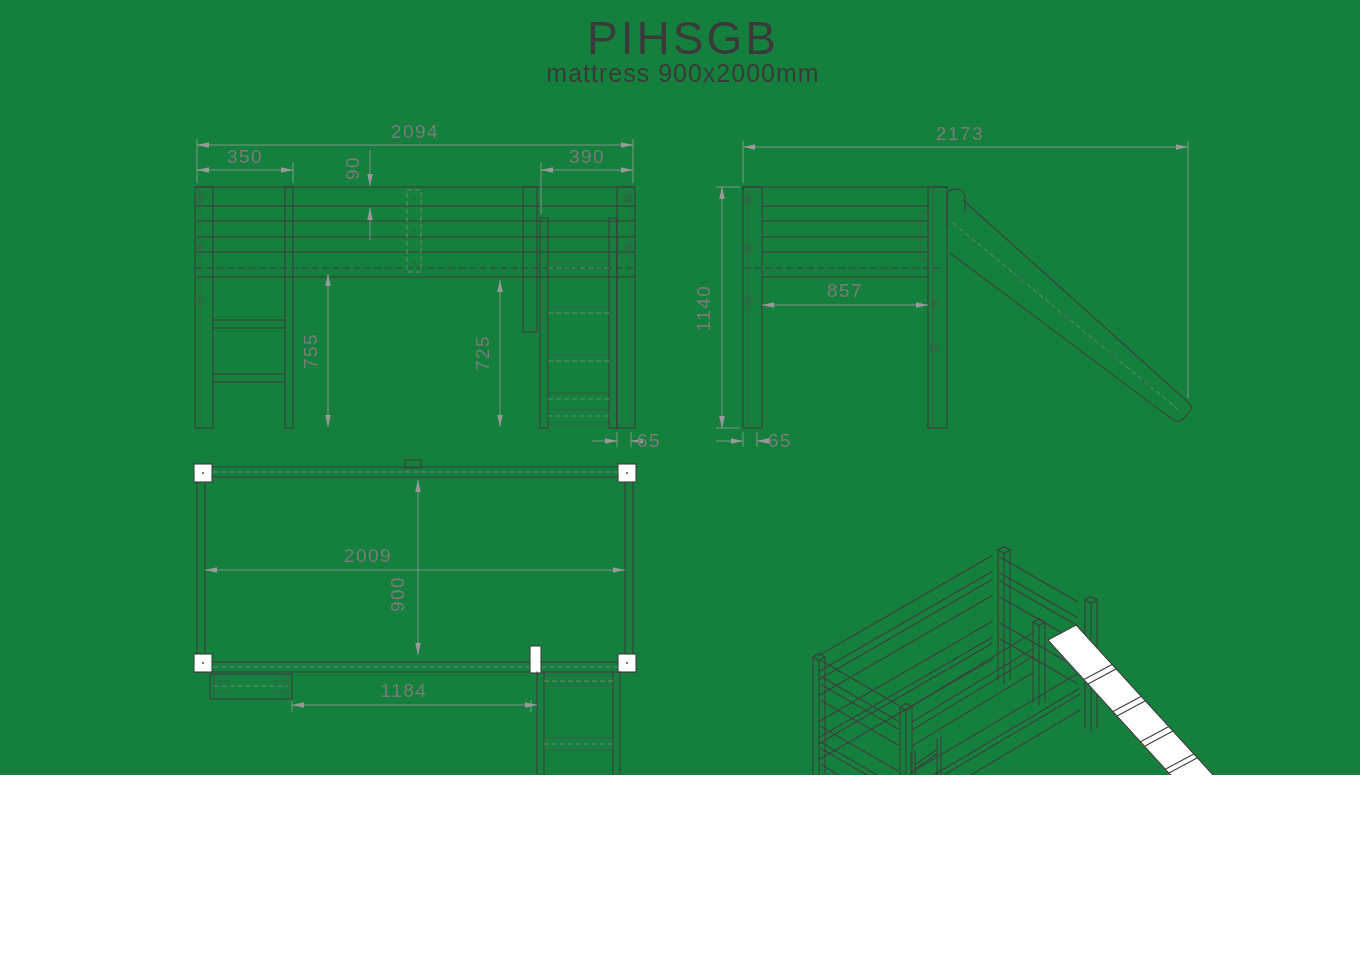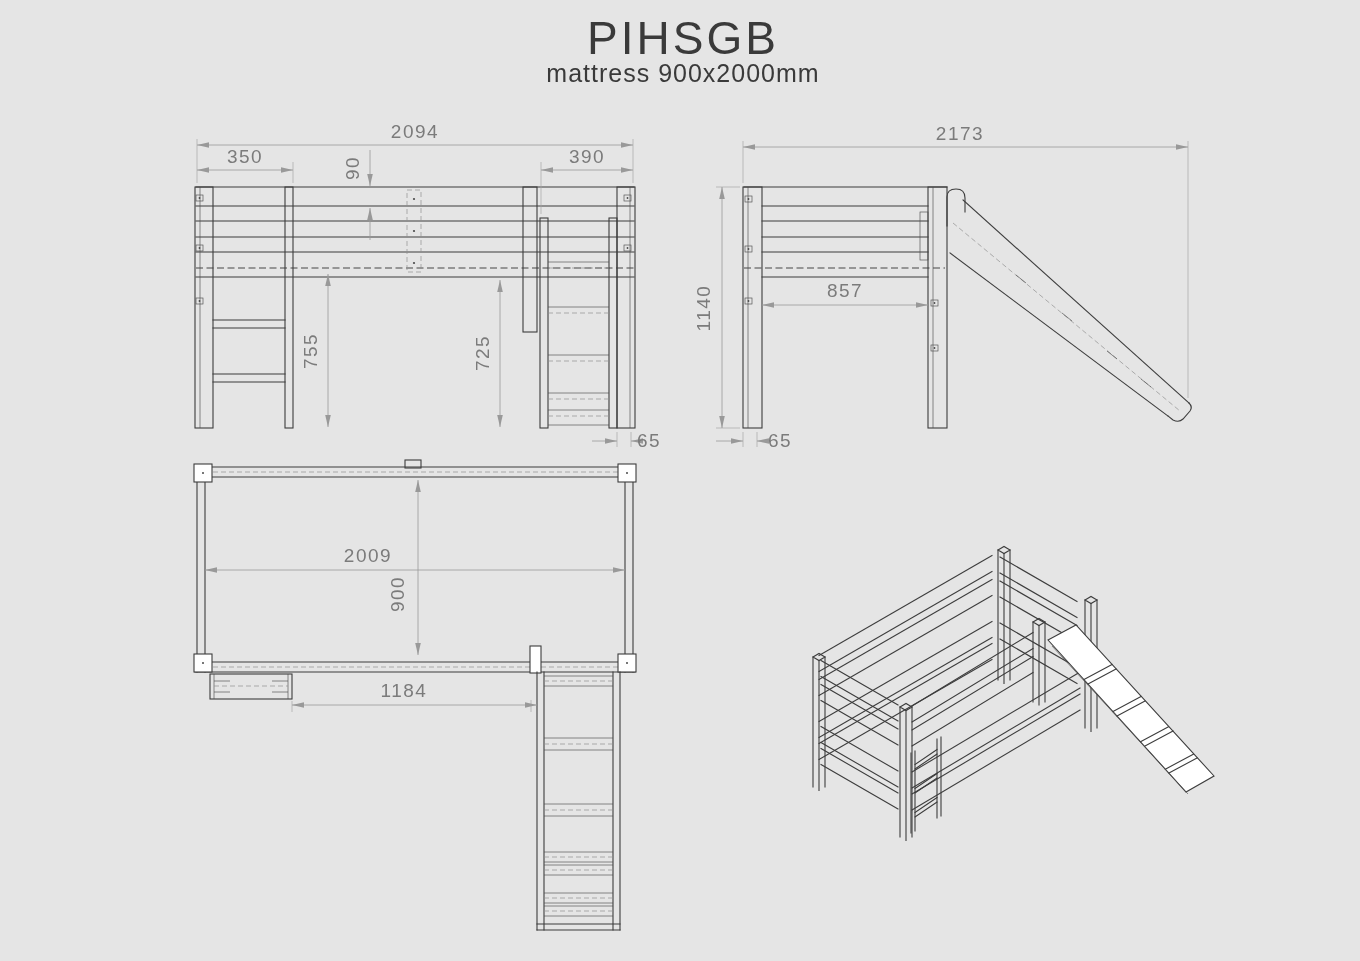--- a/index.html
+++ b/index.html
@@ -1,16 +1,16 @@
 <!DOCTYPE html>
 <html><head>
 <meta charset="utf-8">
 <style>
   html,body{margin:0;padding:0;background:#ffffff;}
-  .stage{width:1360px;height:961px;position:relative;background:#e5e5e5;overflow:hidden;}
+  .stage{width:1360px;height:775px;position:relative;background:#15803d;overflow:hidden;}
   svg{display:block;}
   .part{stroke:#3d3d3d;stroke-width:1.1;fill:none;stroke-linecap:square;}
   .thin{stroke:#4f4f4f;stroke-width:.65;fill:none;}
   .hid{stroke:#3d3d3d;stroke-width:.95;fill:none;stroke-dasharray:7 3.5;}
   .hidlt{stroke:#8f8f8f;stroke-width:.7;fill:none;stroke-dasharray:5 3;}
   .dim{stroke:#999;stroke-width:.8;fill:none;}
   .ext{stroke:#a8a8a8;stroke-width:.7;fill:none;}
   .dimtxt{fill:#7b7b7b;font:19px "Liberation Sans",sans-serif;letter-spacing:1.5px;}
   .ttl{fill:#3a3a3a;font:46px "Liberation Sans",sans-serif;letter-spacing:3px;}
   .sub{fill:#3a3a3a;font:25px "Liberation Sans",sans-serif;letter-spacing:1px;}

